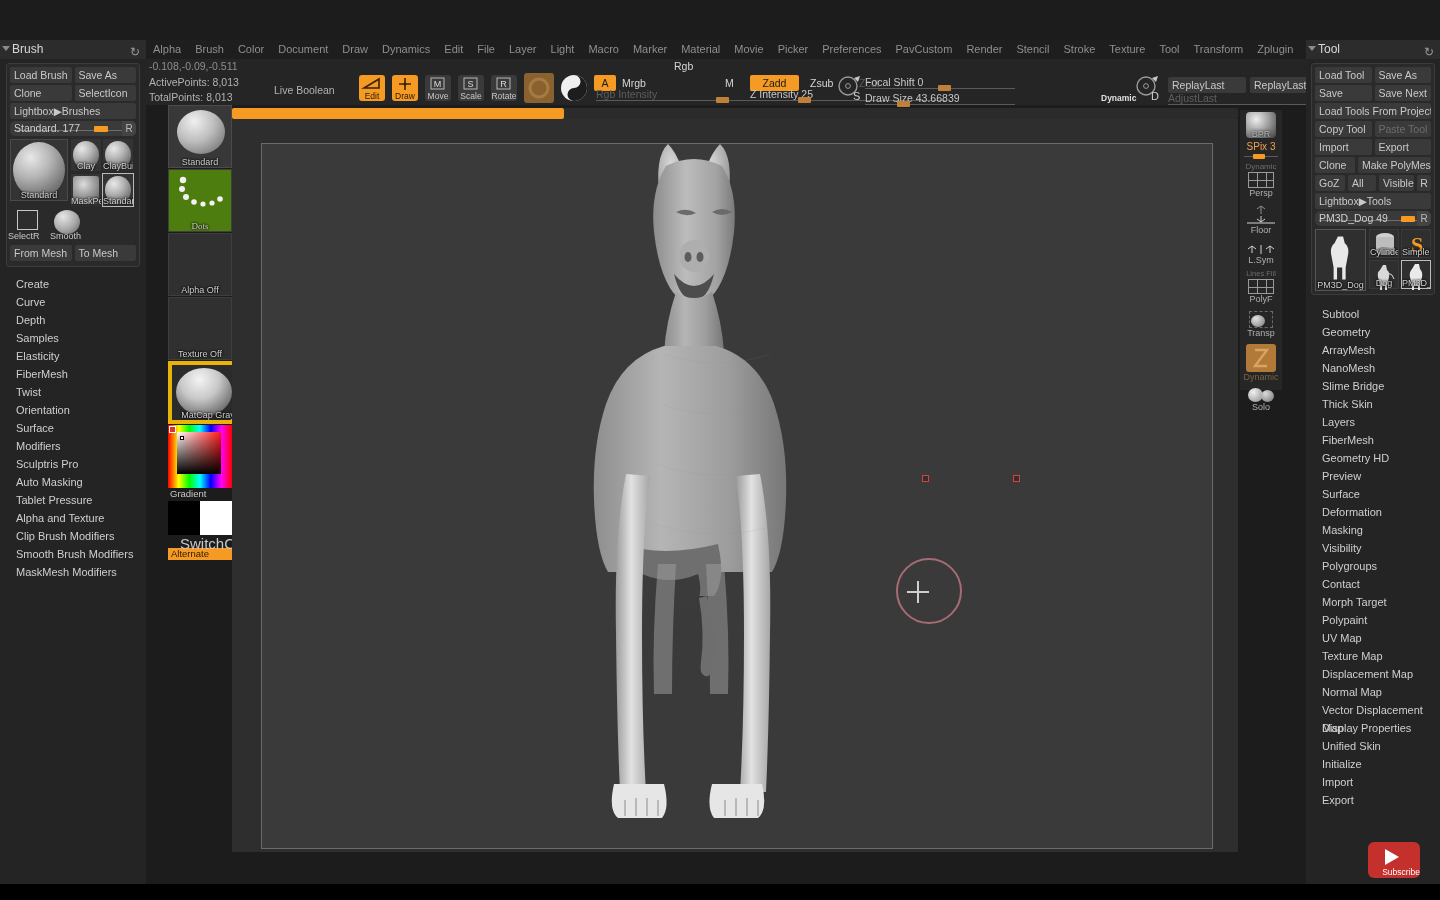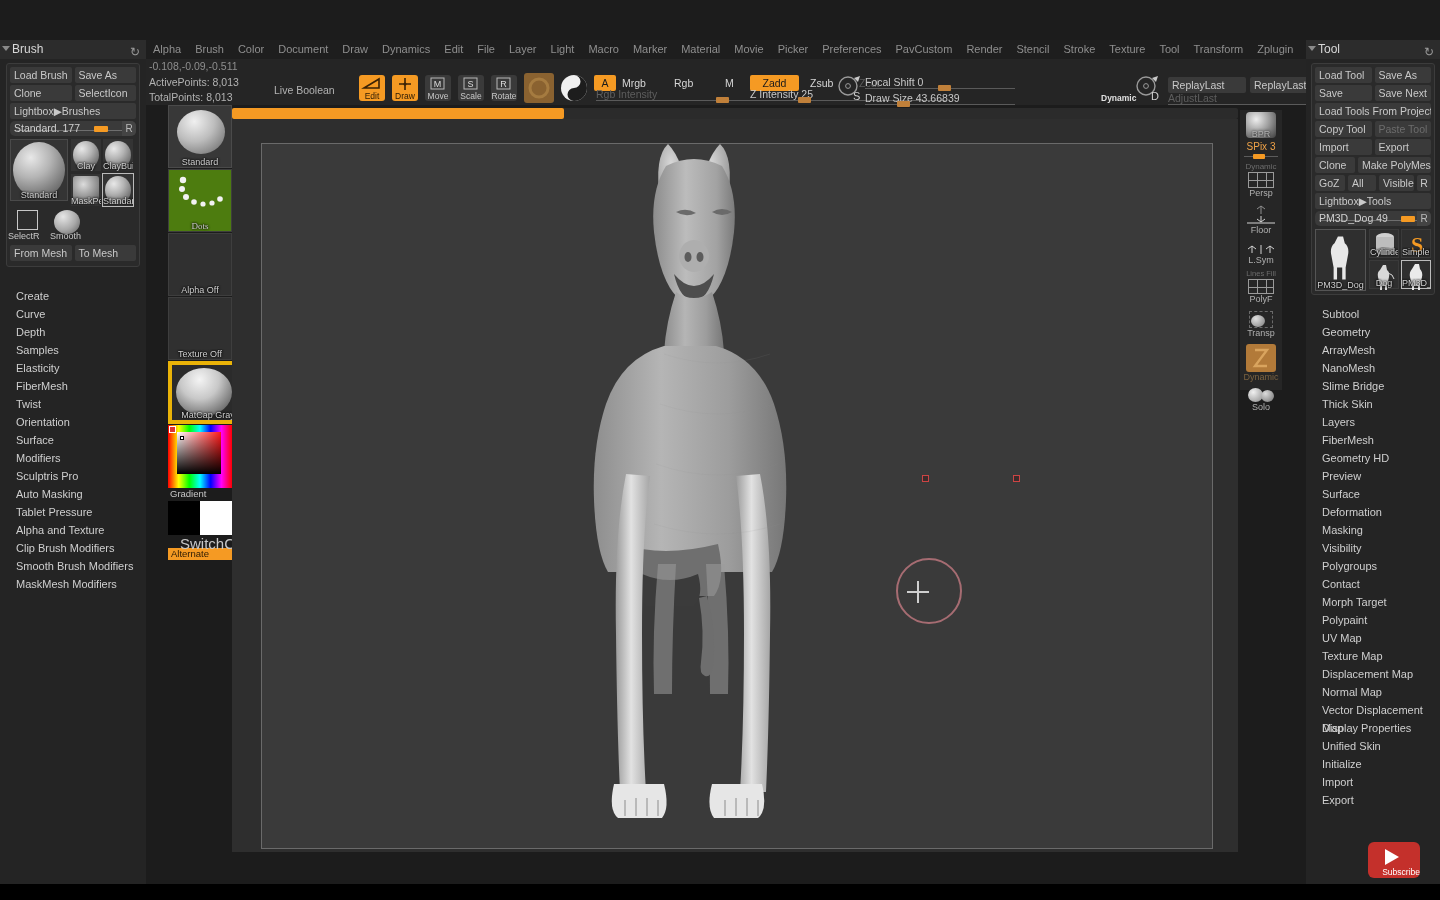--- a/index.html
+++ b/index.html
@@ -56,21 +56,21 @@
 
   .brushgrid { display:flex; gap:3px; margin-top:2px;}
   .bigthumb { width:58px; height:62px; border:1px solid #4a4a4a; background:#343434; position:relative; }
   .thumb { width:30px; height:32px; position:relative; background:#343434; }
   .thumb.sel { outline:1px solid #bbb; }
   .tlabel { position:absolute; bottom:0; left:0; right:0; text-align:center; font-size:9px;
      color:#cfcfcf; text-shadow:0 0 3px #000,0 0 2px #000; white-space:nowrap; overflow:hidden;}
   .ball { position:absolute; inset:2px; border-radius:50%;
      background:radial-gradient(circle at 34% 28%, #e8e8e8 0%, #b4b4b4 38%, #777 72%, #4a4a4a 100%); }
 
-  .menu-list { margin-top:20px; }
+  .menu-list { margin-top:8px; }
   .menu-list .mi { height:18px; line-height:18px; padding-left:16px; font-size:11px; color:#cfcfcf; }
   #menubar { position:absolute; left:146px; top:40px; width:1294px; height:19px; background:#1e1e1e; }
   #menubar .mitem { float:left; font-size:11px; color:#8f8f8f; line-height:19px; padding:0 7px; }
 
   
   #toolbar { position:absolute; left:146px; top:59px; width:1294px; height:46px; background:#252525; }
   .stat { position:absolute; font-size:10.5px; color:#b2b2b2; white-space:nowrap;}
   .icbtn {
     position:absolute; width:26px; height:26px; border-radius:3px;
     background:#3a3a3a; color:#c9c9c9;
@@ -308,21 +308,21 @@
 
     <div style="position:absolute;left:413px;top:14px;width:30px;height:30px;">
       <svg width="30" height="30" viewBox="0 0 30 30">
         <circle cx="15" cy="15" r="13" fill="#f0f0f0"></circle>
         <path d="M15 2 a13 13 0 0 1 0 26 a6.5 6.5 0 0 1 0 -13 a6.5 6.5 0 0 0 0 -13z" fill="#1d1d1d"></path>
       </svg>
     </div>
 
     <div class="btn on" style="position:absolute;left:448px;top:16px;width:22px;text-align:center;">A</div>
     <span class="stat" style="left:476px;top:18px;color:#d6d6d6;">Mrgb</span>
-    <span class="stat" style="left:528px;top:18px;color:#d6d6d6;">Rgb</span>
+    <span class="stat" style="left:528px;top:1px;color:#d6d6d6;">Rgb</span>
     <span class="stat" style="left:579px;top:18px;color:#d6d6d6;">M</span>
     <div class="btn on" style="position:absolute;left:604px;top:16px;width:49px;text-align:center;">Zadd</div>
     <span class="stat" style="left:664px;top:18px;color:#d6d6d6;">Zsub</span>
     <span class="stat" style="left:713px;top:18px;color:#5c5c5c;">Zcut</span>
 
     <div class="tslider dimmed" style="left:450px;top:30px;width:196px;">
       <span class="lbl">Rgb Intensity</span>
       <span class="line"></span>
       <span class="knob" style="left:120px;"></span>
     </div>

